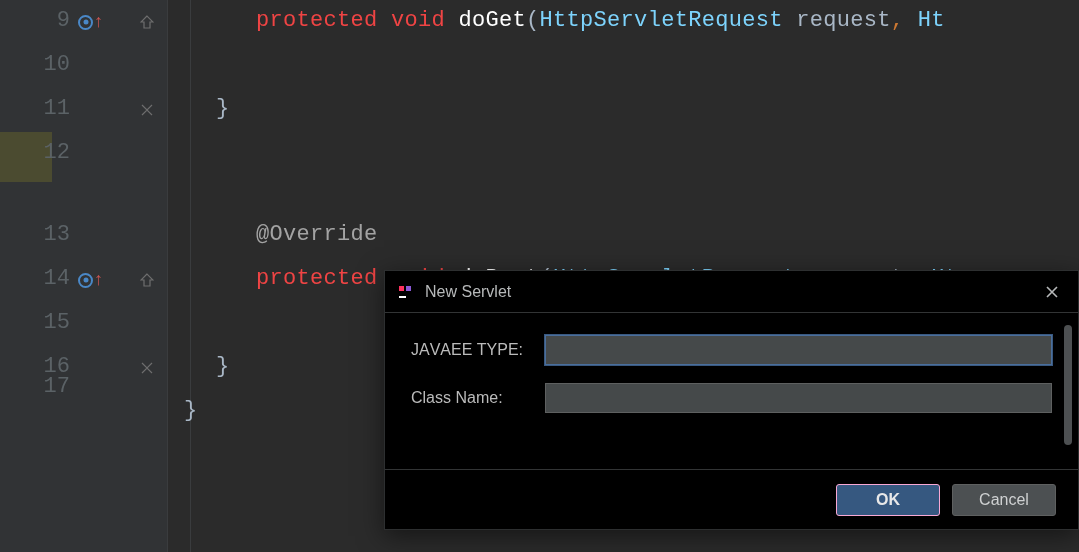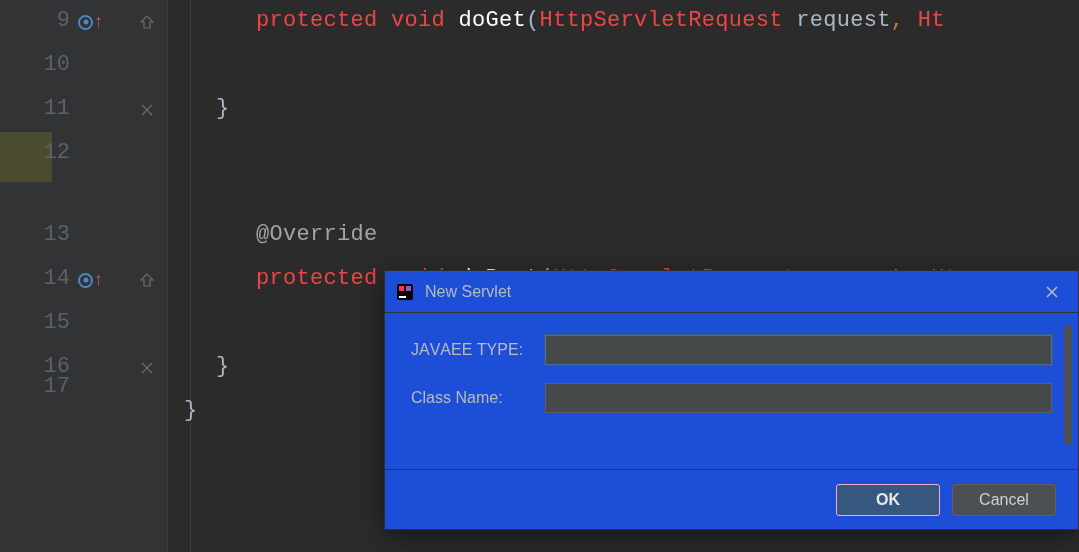--- a/index.html
+++ b/index.html
@@ -81,21 +81,21 @@
     position: absolute;
     font-family: Consolas, "Courier New", monospace;
     font-size: 22px;
     white-space: pre;
     letter-spacing: 0.3px;
     color: #a9b7c6;
   }
   .tok-kw { color: #ef4444; }
   .tok-method { color: #ffffff; }
   .tok-paren { color: #a9b7c6; }
-  .tok-type { color: #ef4444; }
+  .tok-type { color: #7dd3fc; }
   .tok-param { color: #a9b7c6; }
   .tok-anno { color: #a3a3a3; }
   .tok-comma { color: #cc7832; }
   .override-marker {
     display: inline-flex;
     align-items: center;
     gap: 1px;
   }
   .ov-circle {
     width: 15px; height: 15px;
@@ -122,21 +122,21 @@
     transform: translateY(-1px);
     display: inline-block;
   }
   
   .dialog {
     position: absolute;
     left: 384px;
     top: 270px;
     width: 695px;
     height: 260px;
-    background: #1d4ed8;
+    background: #000000;
     border: 1px solid #2d2f30;
     box-shadow: 0 6px 24px rgba(0,0,0,0.5);
     display: flex;
     flex-direction: column;
   }
   .dlg-titlebar {
     height: 42px;
     display: flex;
     align-items: center;
     padding: 0 12px 0 10px;

